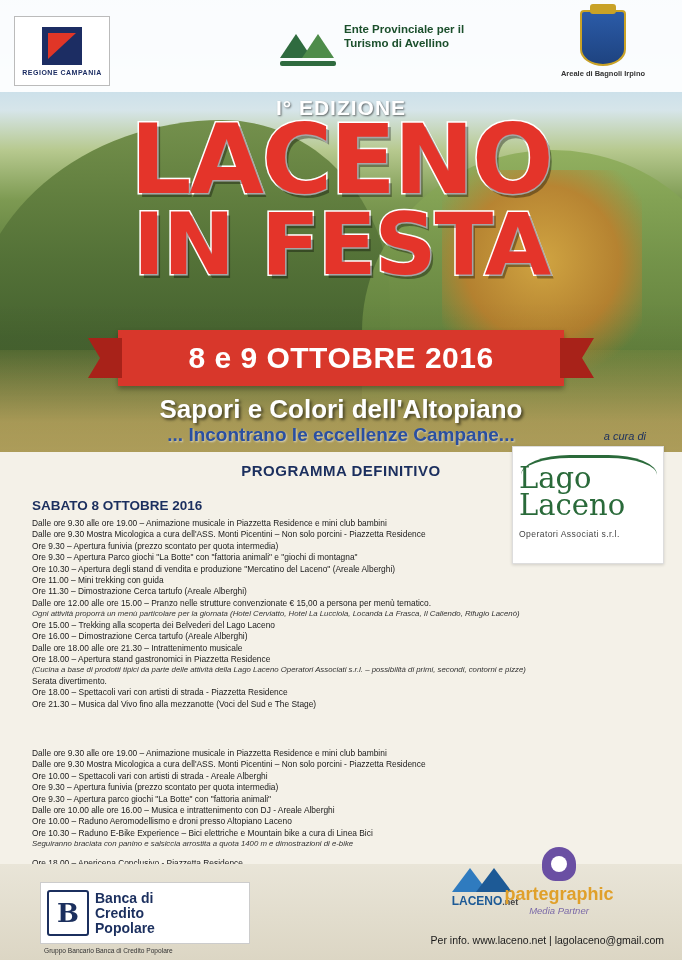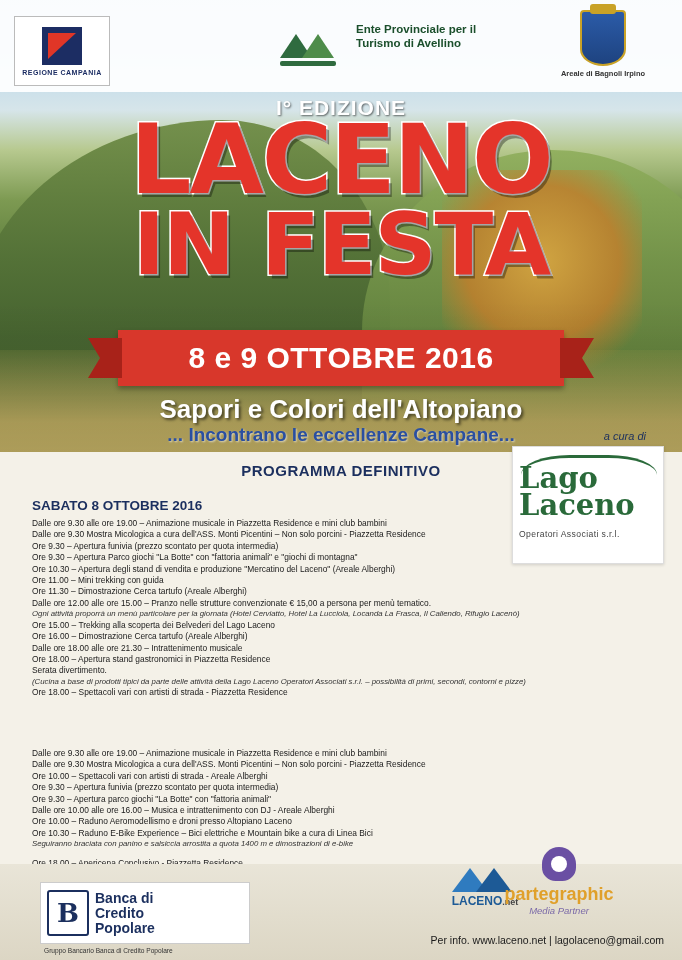--- a/index.html
+++ b/index.html
@@ -79,21 +79,21 @@
   .logo-campania .flag:after {
     content: ""; position: absolute; left: 6px; top: 6px;
     width: 0; height: 0; border-left: 28px solid #e03627; border-bottom: 26px solid transparent;
   }
   .logo-campania .cap {
     font-size: 7px; letter-spacing: .5px; color: #1c2d63; margin-top: 4px; font-weight: bold;
   }
 
   .ept {
     position: absolute; left: 280px; top: 22px; width: 230px;
-    display: flex; align-items: flex-start; gap: 20px;
+    display: flex; align-items: flex-start; gap: 8px;
   }
   .ept .mountains { width: 56px; height: 40px; position: relative; flex: none; margin-top: 4px;}
   .ept .mountains .m1, .ept .mountains .m2 {
     position: absolute; bottom: 8px; width: 0; height: 0;
     border-left: 16px solid transparent; border-right: 16px solid transparent;
     border-bottom: 24px solid #2f6b3f;
   }
   .ept .mountains .m1 { left: 0; }
   .ept .mountains .m2 { left: 22px; border-bottom-color: #4e8c4a; }
   .ept .mountains .base { position: absolute; bottom: 0; left: 0; width: 56px; height: 5px; background: #2f6b3f; border-radius: 2px;}
@@ -186,21 +186,21 @@
     position: absolute; right: 36px; top: 430px;
     font-size: 11px; font-style: italic; color: #1b2f5e;
   }
   .lago-box {
     position: absolute; right: 18px; top: 446px; width: 152px; height: 118px;
     background: #ffffff; border: 1px solid #ddd; box-shadow: 0 1px 3px rgba(0,0,0,.15);
     padding: 6px;
   }
   .lago-box .lago-txt {
     font-family: "DejaVu Serif", serif;
-    font-size: 29px; line-height: 27px; color: #2a6a3a; font-weight: bold; margin-top: 12px;
+    font-size: 29px; line-height: 27px; color: #2a6a3a; font-weight: normal; margin-top: 12px;
   }
   .lago-box .lago-sub {
     font-size: 8.6px; color: #444; margin-top: 10px; letter-spacing: .4px;
   }
   .lago-box .curve {
     position: absolute; left: 8px; top: 8px; width: 136px; height: 40px;
     border-top: 3px solid #2a6a3a; border-radius: 50% / 70%;
     border-left: none; border-right: none; border-bottom: none;
   }
 
@@ -316,23 +316,24 @@
       <div class="row">Ore 9.30 – Apertura Parco giochi "La Botte" con "fattoria animali" e "giochi di montagna"</div>
       <div class="row">Ore 10.30 – Apertura degli stand di vendita e produzione "Mercatino del Laceno" (Areale Alberghi)</div>
       <div class="row">Ore 11.00 – Mini trekking con guida</div>
       <div class="row">Ore 11.30 – Dimostrazione Cerca tartufo (Areale Alberghi)</div>
       <div class="row">Dalle ore 12.00 alle ore 15.00 – Pranzo nelle strutture convenzionate € 15,00 a persona per menù tematico.</div>
       <div class="row note">Ogni attività proporrà un menù particolare per la giornata (Hotel Cerviatto, Hotel La Lucciola, Locanda La Frasca, Il Caliendo, Rifugio Lacenò)</div>
       <div class="row">Ore 15.00 – Trekking alla scoperta dei Belvederi del Lago Laceno</div>
       <div class="row">Ore 16.00 – Dimostrazione Cerca tartufo (Areale Alberghi)</div>
       <div class="row">Dalle ore 18.00 alle ore 21.30 – Intrattenimento musicale</div>
       <div class="row">Ore 18.00 – Apertura stand gastronomici in Piazzetta Residence</div>
+      <div class="row note">(Cucina a base di prodotti tipici da parte delle attività della Lago Laceno Operatori Associati s.r.l. – possibilità di primi, secondi, contorni e pizze)</div>
       <div class="row">Serata divertimento.</div>
-      <div class="row note">(Cucina a base di prodotti tipici da parte delle attività della Lago Laceno Operatori Associati s.r.l. – possibilità di primi, secondi, contorni e pizze)</div>
       <div class="row">Ore 18.00 – Spettacoli vari con artisti di strada - Piazzetta Residence</div>
+      <div class="row">Ore 21.30 – Musica dal Vivo fino alla mezzanotte (Voci del Sud e The Stage)</div>
     </div>
   </div>
 
   <div id="day2">
     <div class="rows">
       <div class="row">Dalle ore 9.30 alle ore 19.00 – Animazione musicale in Piazzetta Residence e mini club bambini</div>
       <div class="row">Dalle ore 9.30 Mostra Micologica a cura dell'ASS. Monti Picentini – Non solo porcini - Piazzetta Residence</div>
       <div class="row">Ore 10.00 – Spettacoli vari con artisti di strada -  Areale Alberghi</div>
       <div class="row">Ore 9.30 – Apertura funivia (prezzo scontato per quota intermedia)</div>
       <div class="row">Ore 9.30 – Apertura parco giochi "La Botte" con "fattoria animali"</div>

